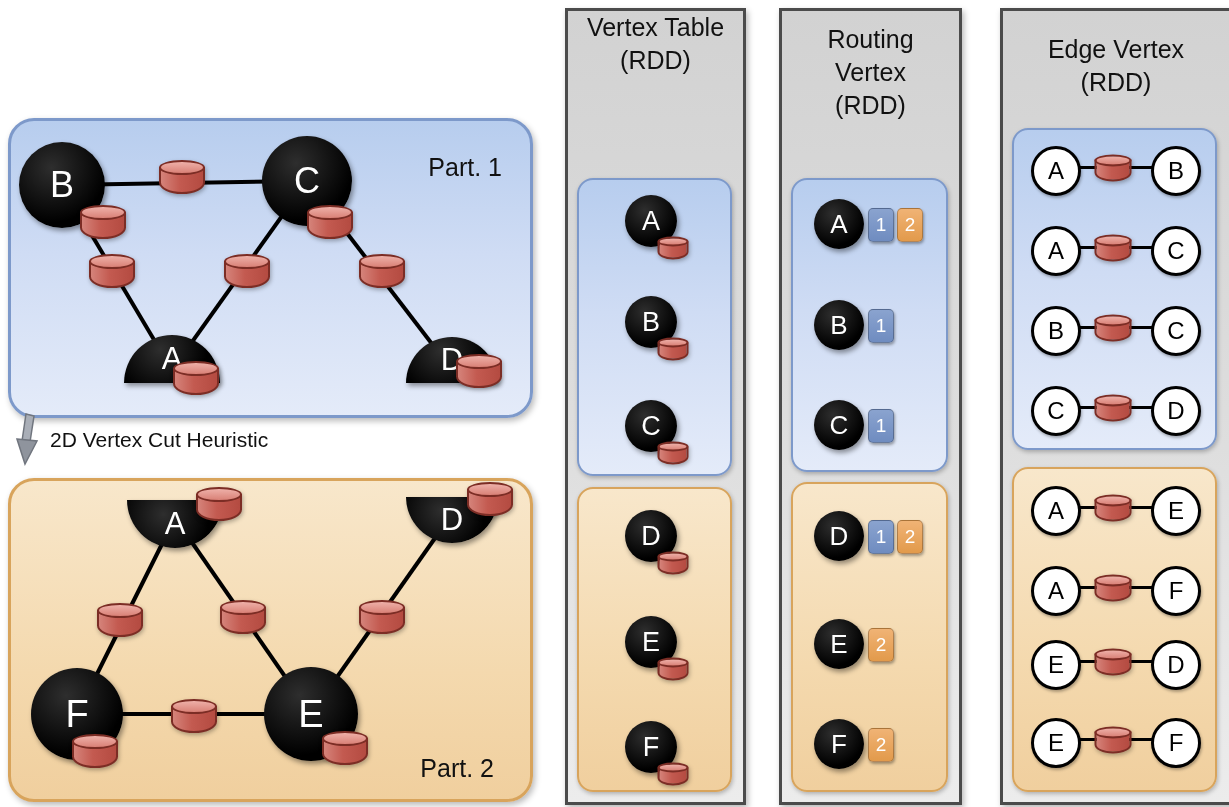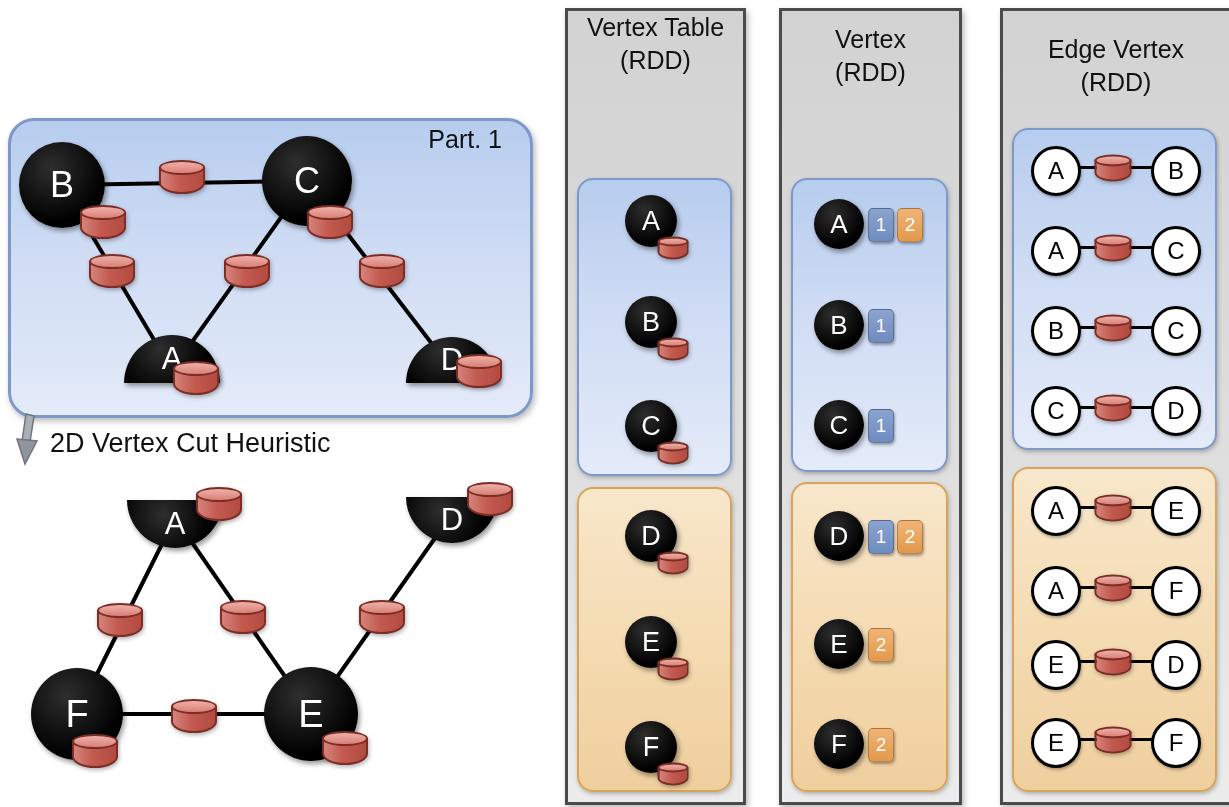--- a/index.html
+++ b/index.html
@@ -44,33 +44,36 @@
         background:linear-gradient(90deg,#d5837a 0%,#c35a50 45%,#b44b41 100%);
         border:2px solid #7c2d25;border-radius:0 0 50% 50% / 0 0 42% 42%;}
   .cyl::after{content:"";position:absolute;left:0;right:0;top:0;height:44%;box-sizing:border-box;
         background:linear-gradient(180deg,#eeb0a8,#d98177);border:2px solid #7c2d25;border-radius:50%;}
   .cyl-lg{width:46px;height:34px;}
   .cyl-md{width:37px;height:27px;}
   .cyl-sm{width:31px;height:23px;}
 
   .etline{position:absolute;height:3px;background:#000;}
   .graph-title{font-size:28px;}
-  .heur-text{font-size:27px;text-align:center;}
+  .heur-text{font-size:21px;text-align:center;}
   #stage svg line{stroke:#000;stroke-width:4;}
 </style>
 </head>
 <body>
 
 <div id="stage">
 
 
   <div class="panel p-blue" style="left:8px;top:118px;width:519px;height:294px;">
-    <div class="part-label" style="right:28px;top:4px;">Part. 1</div>
-  </div>
-
+    <div class="part-label" style="right:28px;top:32px;">Part. 1</div>
+  </div>
+
+  <div class="panel p-orange" style="left:8px;top:478px;width:519px;height:318px;">
+    <div class="part-label" style="right:36px;bottom:16px;">Part. 2</div>
+  </div>
 
   <svg class="abs" style="left:0;top:0;" width="1229" height="807">
     <line x1="62" y1="185" x2="307" y2="181"></line>
     <line x1="62" y1="185" x2="172" y2="370"></line>
     <line x1="307" y1="181" x2="172" y2="370"></line>
     <line x1="307" y1="181" x2="452" y2="370"></line>
     <line x1="175" y1="518" x2="77" y2="714"></line>
     <line x1="175" y1="518" x2="311" y2="714"></line>
     <line x1="311" y1="714" x2="452" y2="514"></line>
     <line x1="311" y1="714" x2="77" y2="714"></line>
@@ -127,20 +130,21 @@
   <div class="cyl cyl-sm" style="left:673px;top:453px;"></div>
   <div class="node" style="left:625px;top:510px;width:52px;height:52px;font-size:27px;">D</div>
   <div class="cyl cyl-sm" style="left:673px;top:563px;"></div>
   <div class="node" style="left:625px;top:616px;width:52px;height:52px;font-size:27px;">E</div>
   <div class="cyl cyl-sm" style="left:673px;top:669px;"></div>
   <div class="node" style="left:625px;top:721px;width:52px;height:52px;font-size:27px;">F</div>
   <div class="cyl cyl-sm" style="left:673px;top:774px;"></div>
 
   <div class="col" style="left:779px;top:8px;width:177px;height:791px;">
     <div class="col-title" style="top:12px;">
+      <div>Routing</div>
       <div>Vertex</div>
       <div>(RDD)</div>
     </div>
   </div>
   <div class="mini p-blue" style="left:791px;top:178px;width:153px;height:290px;"></div>
   <div class="mini p-orange" style="left:791px;top:482px;width:153px;height:306px;"></div>
 
   <div class="node" style="left:814px;top:199px;width:50px;height:50px;font-size:26px;">A</div>
   <div class="badge b-blue" style="left:868px;top:208px;">1</div>
   <div class="badge b-orange" style="left:897px;top:208px;">2</div>

